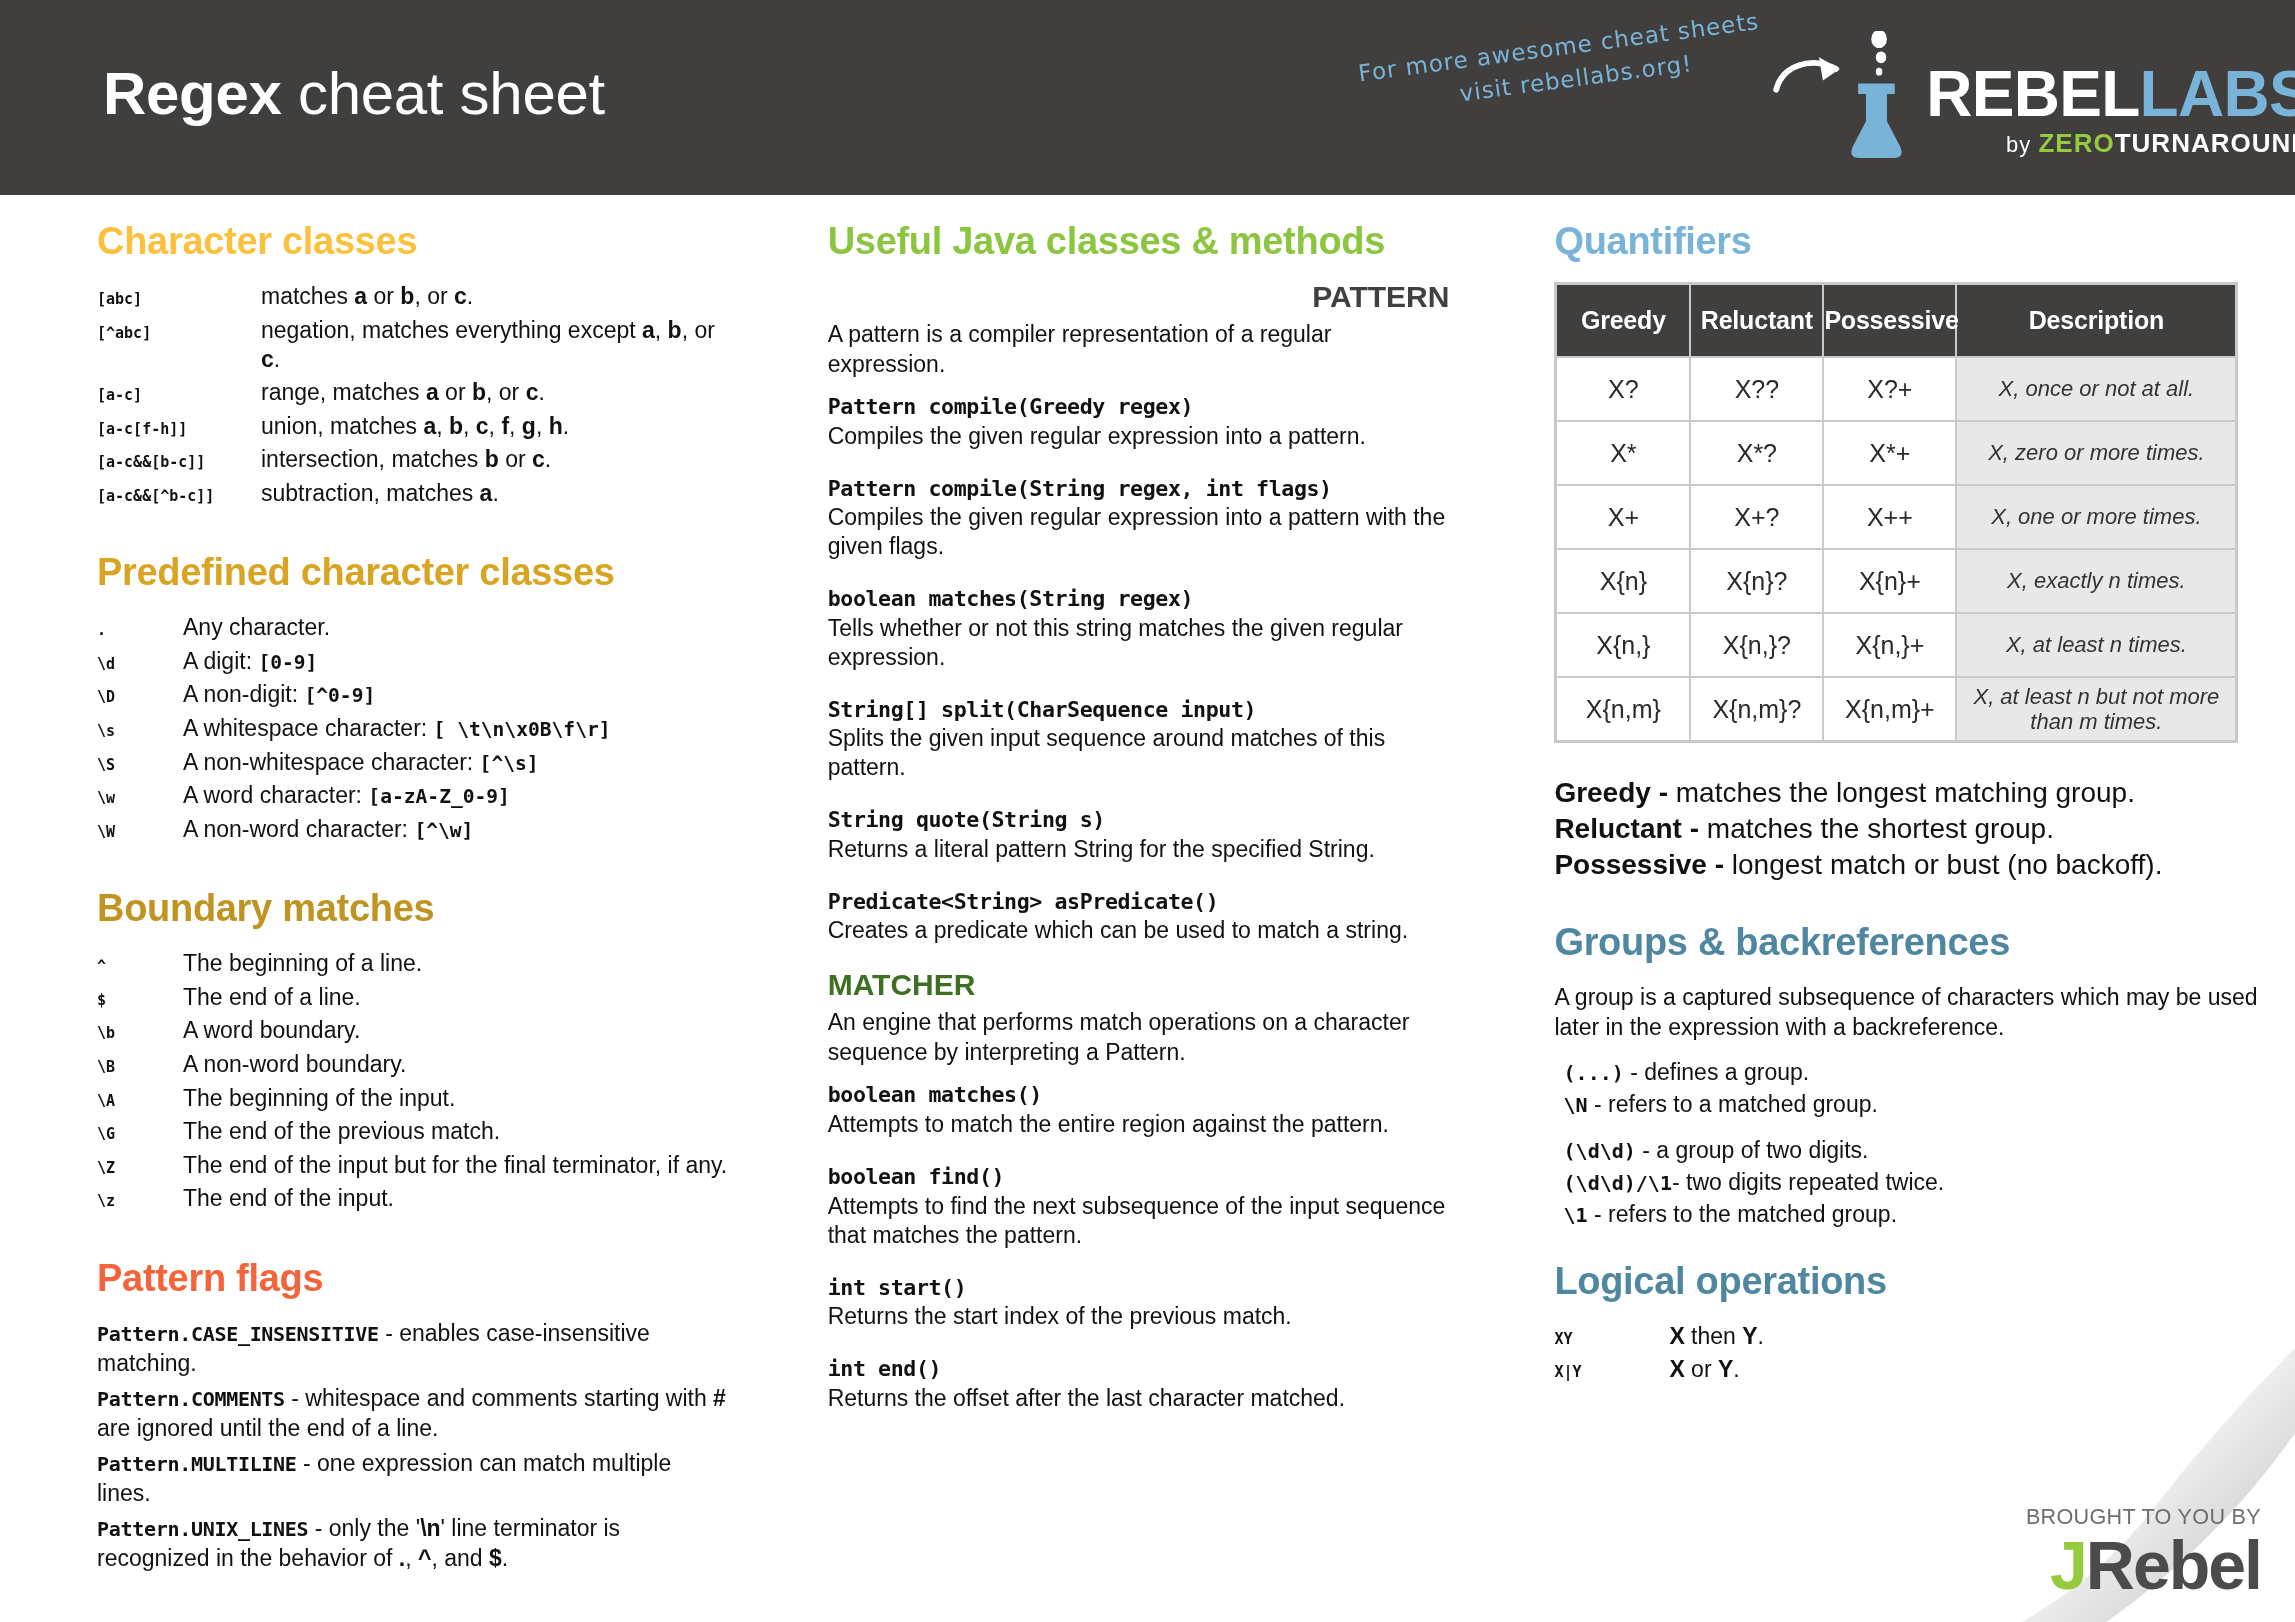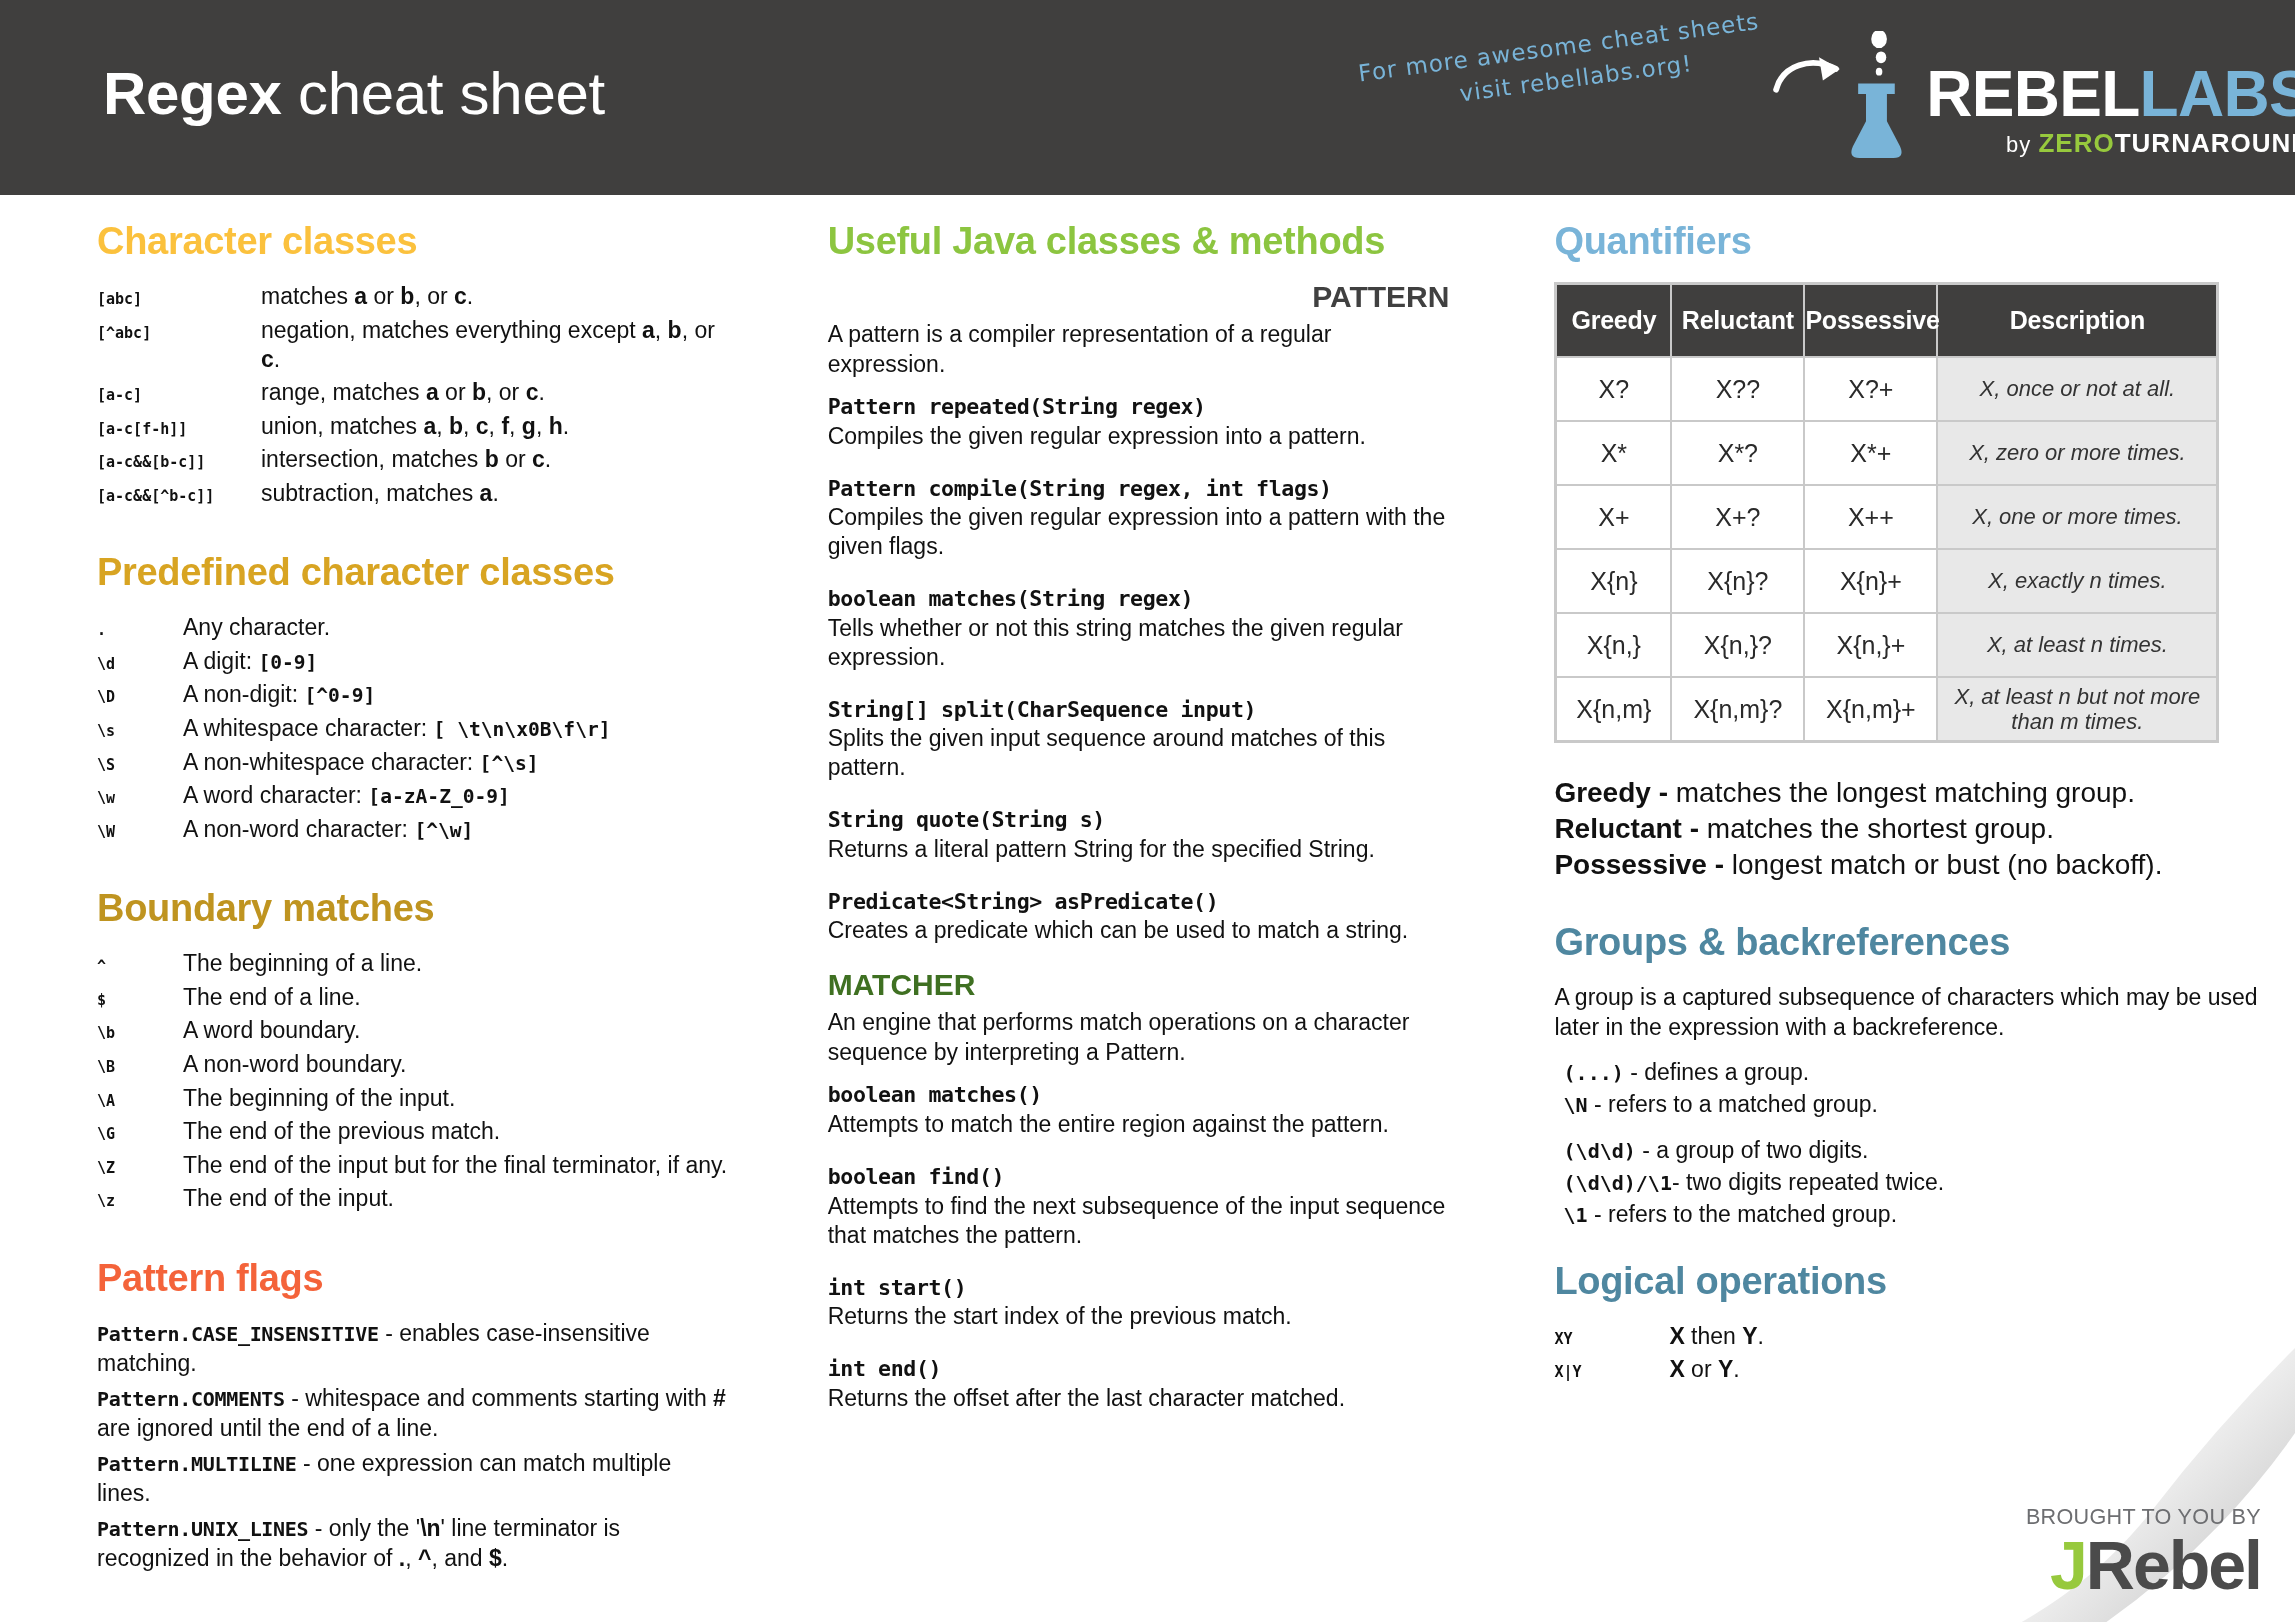--- a/index.html
+++ b/index.html
@@ -263,21 +263,21 @@
     text-align: center;
     vertical-align: middle;
   }
   table.quant td.descr {
     background: #E8E8E8;
     font-style: italic;
     font-size: 22px;
     line-height: 1.15;
     color: #333;
   }
-  table.quant .colA { width: 113px; }
+  table.quant .colA { width: 132px; }
   table.quant .colB { width: 131px; }
   table.quant .colC { width: 131px; }
   table.quant .colD { width: 278px; }
   .quant-wrap {
     border: 1.3px solid #C9C9C9;
     display: inline-block;
     padding: 0;
     background: #C9C9C9;
   }
 
@@ -476,21 +476,21 @@
     <div class="col col-2">
 
       <h2 class="section c-green">Useful Java classes &amp; methods</h2>
 
       <h3 class="sub s-green">PATTERN</h3>
       <div class="prose">A pattern is a compiler representation of a regular expression.</div>
 
       <div class="gap-sm"></div>
 
       <div class="method">
-        <div class="sig">Pattern repeated(String regex)</div>
+        <div class="sig">Pattern compile(Greedy regex)</div>
         <div class="doc">Compiles the given regular expression into a pattern.</div>
       </div>
       <div class="method">
         <div class="sig">Pattern compile(String regex, int flags)</div>
         <div class="doc">Compiles the given regular expression into a pattern with the given flags.</div>
       </div>
       <div class="method">
         <div class="sig">boolean matches(String regex)</div>
         <div class="doc">Tells whether or not this string matches the given regular expression.</div>
       </div>

